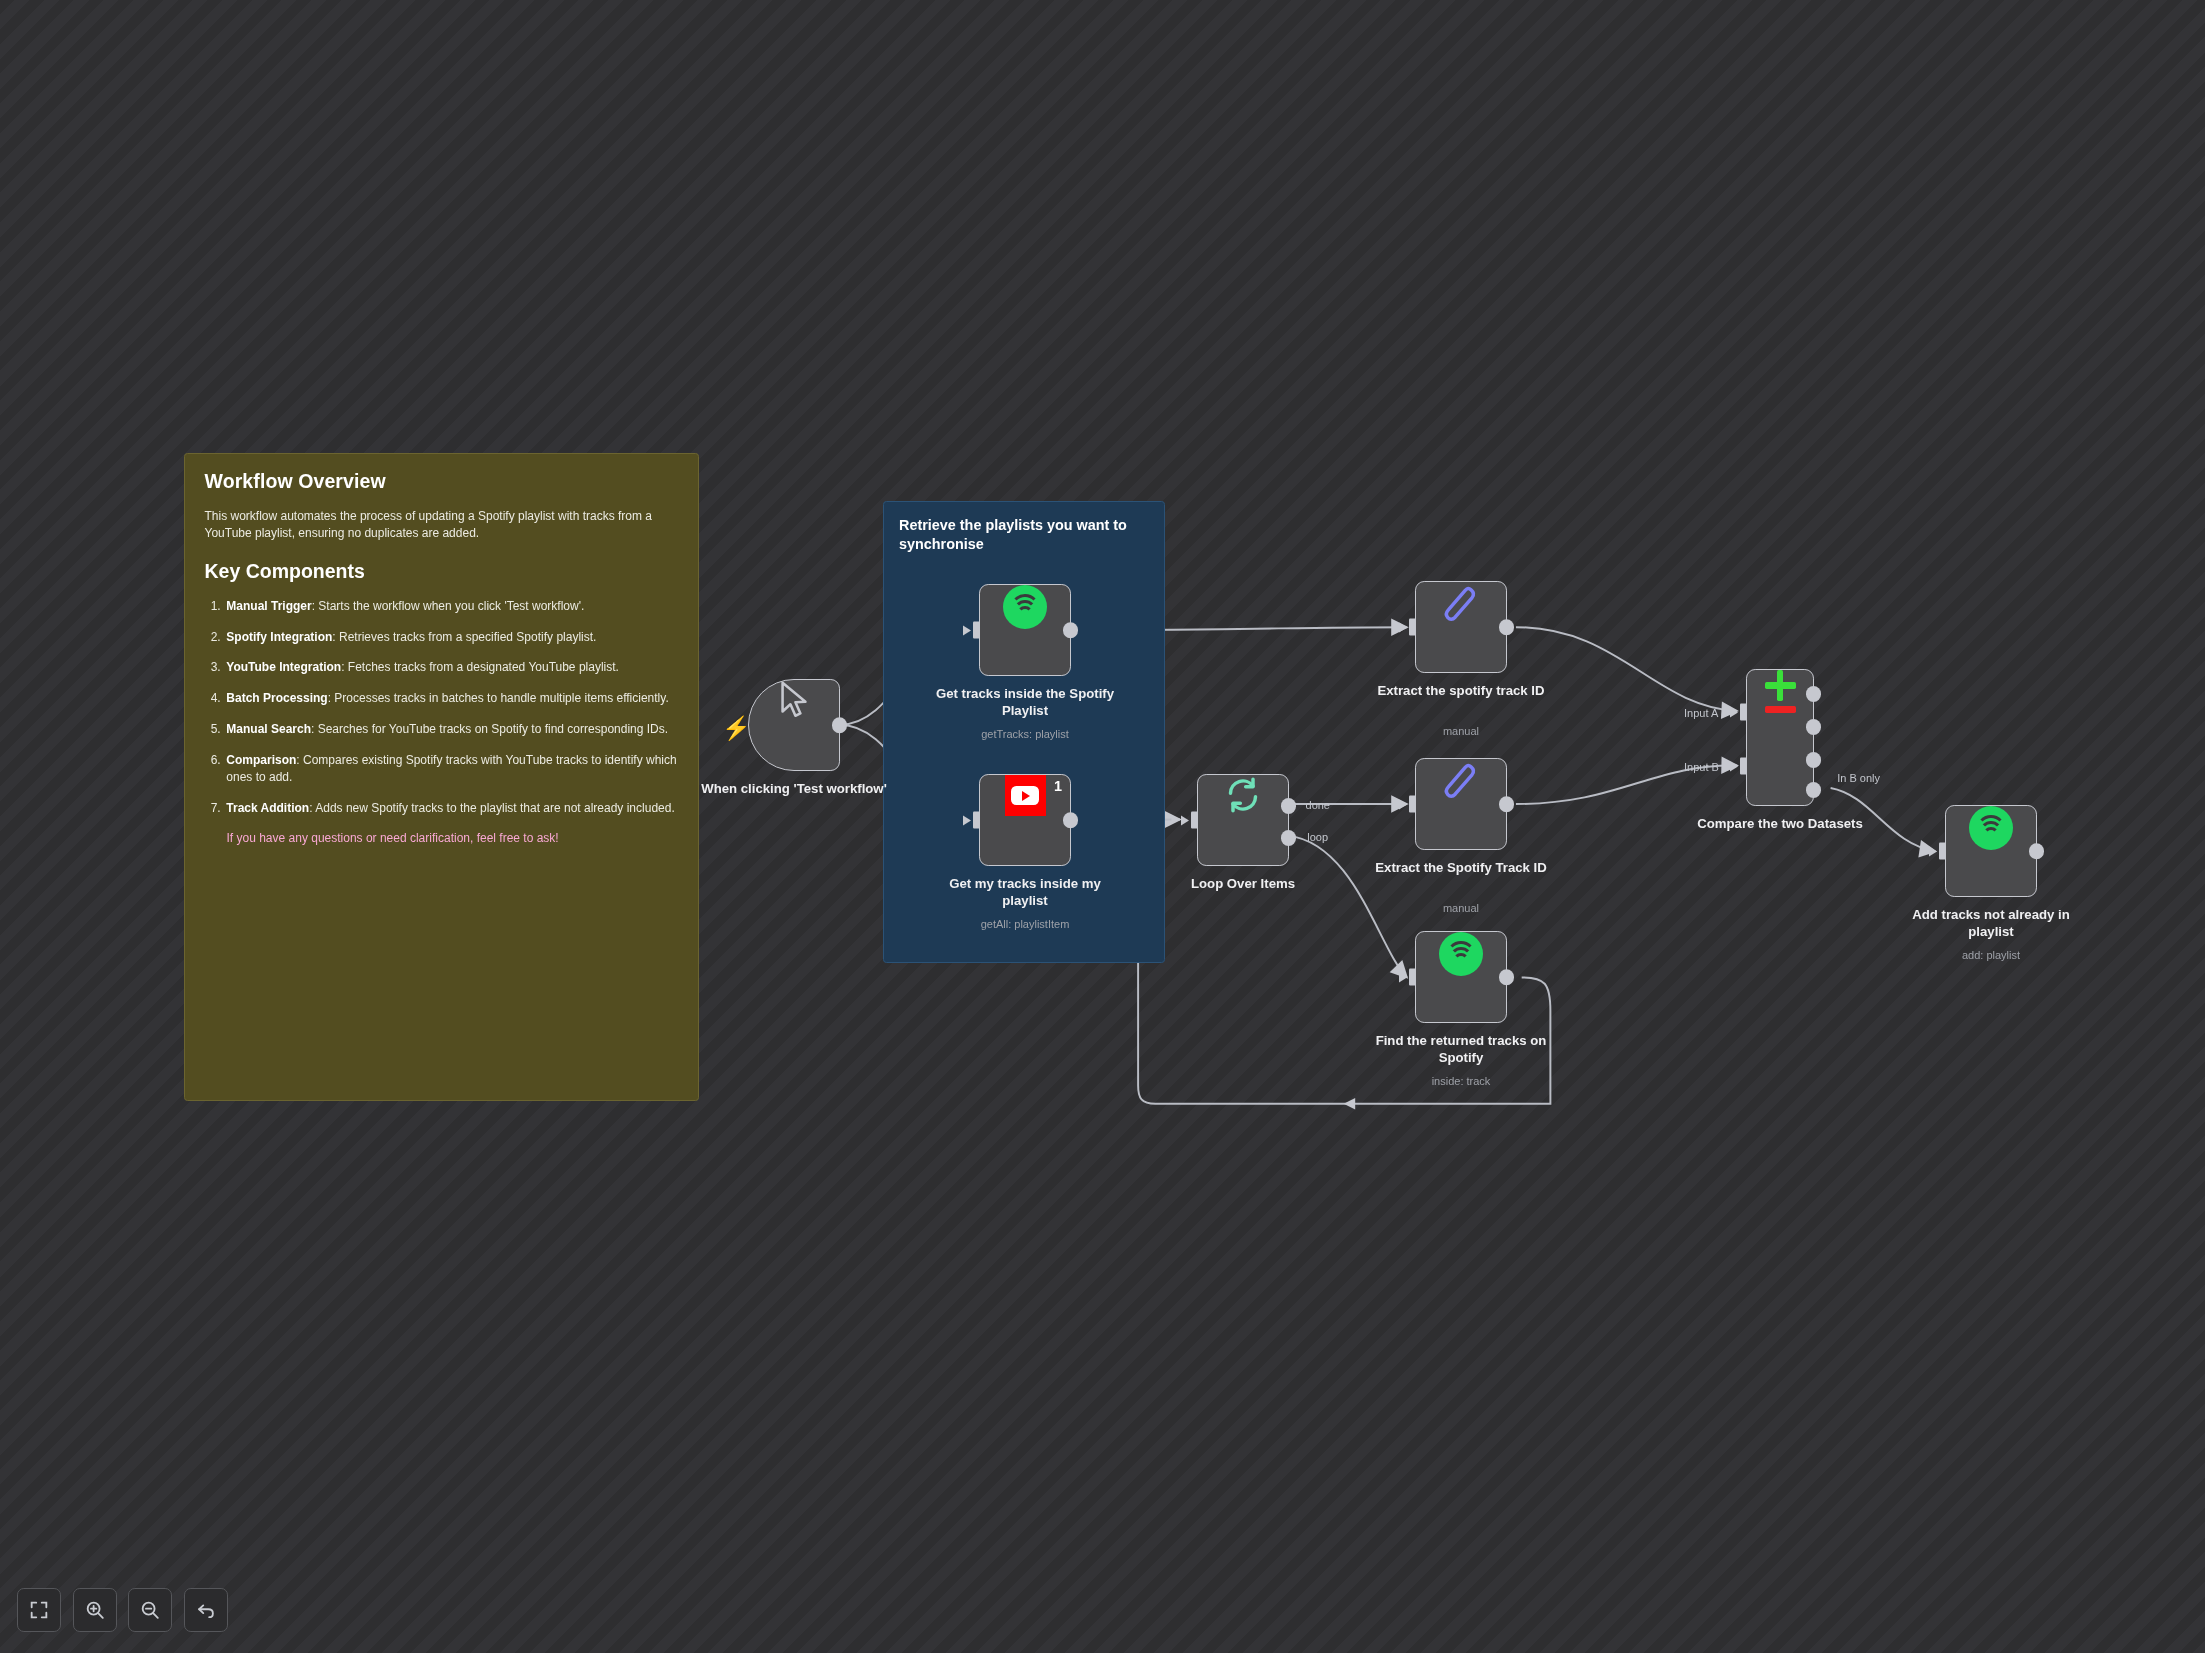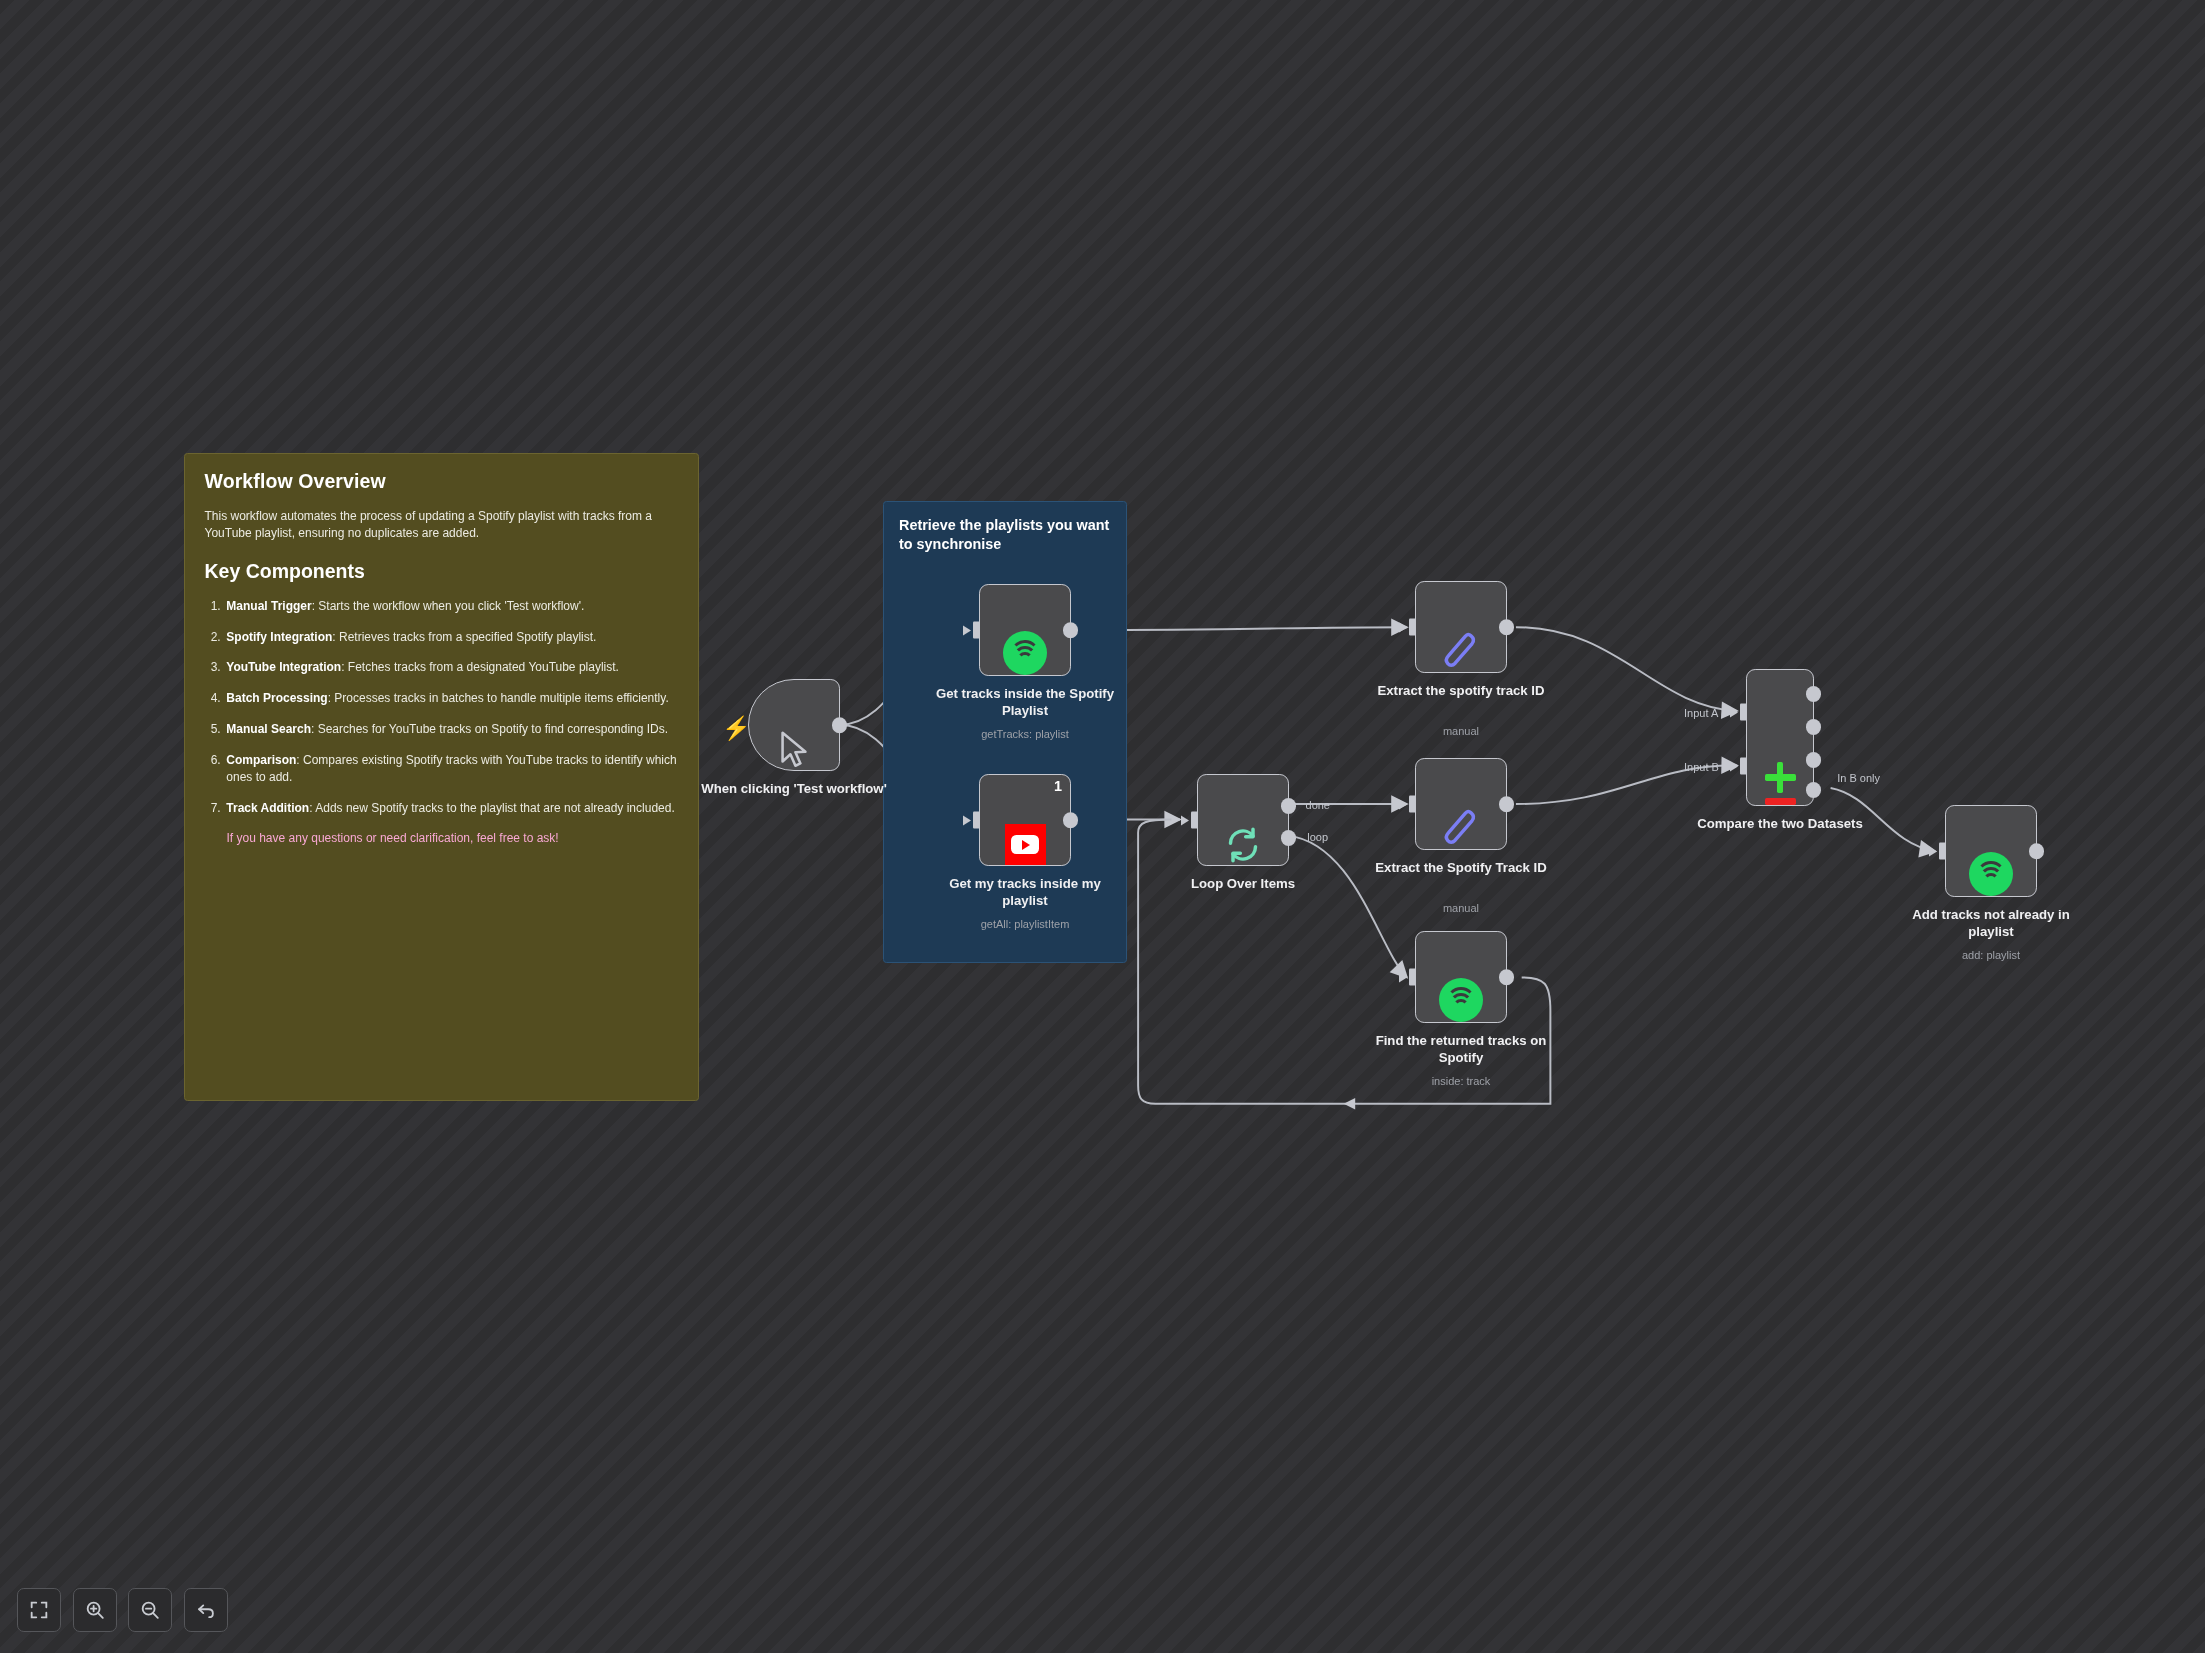--- a/index.html
+++ b/index.html
@@ -43,21 +43,21 @@
   .sticky-title-blue   { font-size:14.4px; font-weight:bold; color:#ffffff; padding:13.8px 15px 0; line-height:1.32; }
   .sticky-title-purple { font-size:14.4px; font-weight:bold; color:#ffffff; padding:15px 16px 0; line-height:1.32; }
 
   
   .node { position:absolute; }
   .node-box {
     width:92px; height:92px;
     background:#4a4a4c;
     border:1.1px solid #c6c8cf;
     border-radius:9.2px;
-    display:flex; align-items:flex-end; justify-content:center;
+    display:flex; align-items:flex-start; justify-content:center;
     position:relative;
   }
   .node-box.trigger {
     border-top-left-radius:46px;
     border-bottom-left-radius:46px;
     border-top-right-radius:9.2px;
     border-bottom-right-radius:9.2px;
   }
   .node-box.tall { width:68px; height:137px; }
   .node-caption {
@@ -172,21 +172,21 @@
       <li><b>Spotify Integration</b><span>: Retrieves tracks from a specified Spotify playlist.</span></li>
       <li><b>YouTube Integration</b><span>: Fetches tracks from a designated YouTube playlist.</span></li>
       <li><b>Batch Processing</b><span>: Processes tracks in batches to handle multiple items efficiently.</span></li>
       <li><b>Manual Search</b><span>: Searches for YouTube tracks on Spotify to find corresponding IDs.</span></li>
       <li><b>Comparison</b><span>: Compares existing Spotify tracks with YouTube tracks to identify which ones to add.</span></li>
       <li><b>Track Addition</b><span>: Adds new Spotify tracks to the playlist that are not already included.</span></li>
     </ol>
     <div class="sticky-foot">If you have any questions or need clarification, feel free to ask!</div>
   </div>
 
-  <div class="sticky sticky-blue" style="left:883px; top:501px; width:244px; height:462px;">
+  <div class="sticky sticky-blue" style="left:883px; top:501px; width:282px; height:462px;">
     <div class="sticky-title-blue">Retrieve the playlists you want to synchronise</div>
   </div>
 
 
   <div class="node" style="left:748px; top:679px;">
     <div class="bolt">⚡</div>
     <div class="node-box trigger">
       <svg class="cursor-icon" viewBox="0 0 24 28">
         <path d="M4 2 L4 22 L9.5 17 L13 25 L16.5 23.4 L13 15.6 L20 15.2 Z" fill="none" stroke="#c6c8cf" stroke-width="1.8" stroke-linejoin="round"></path>
       </svg>

